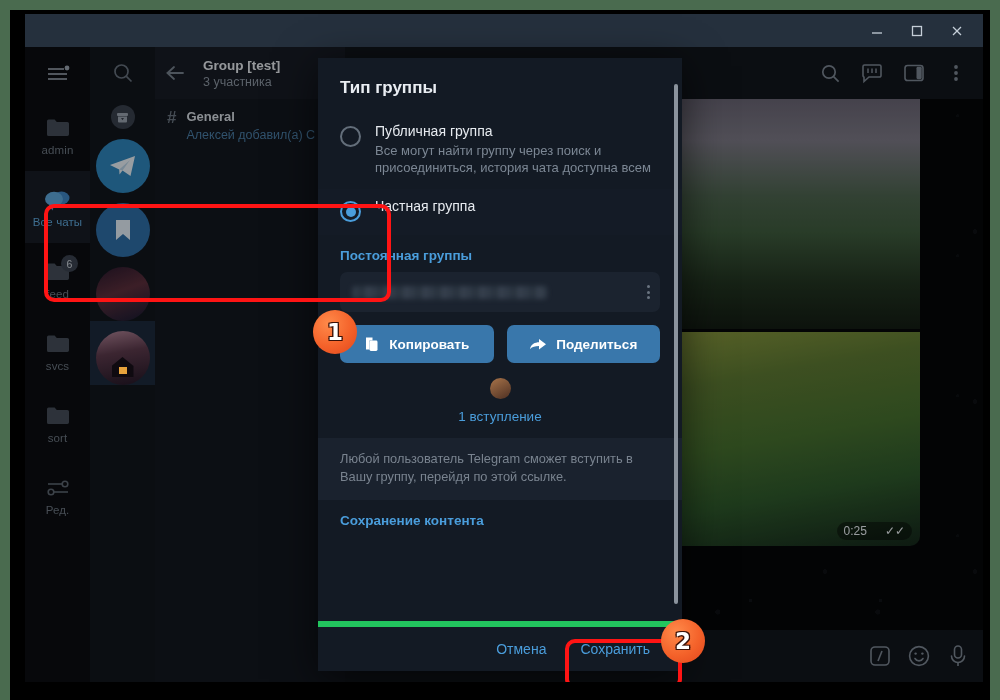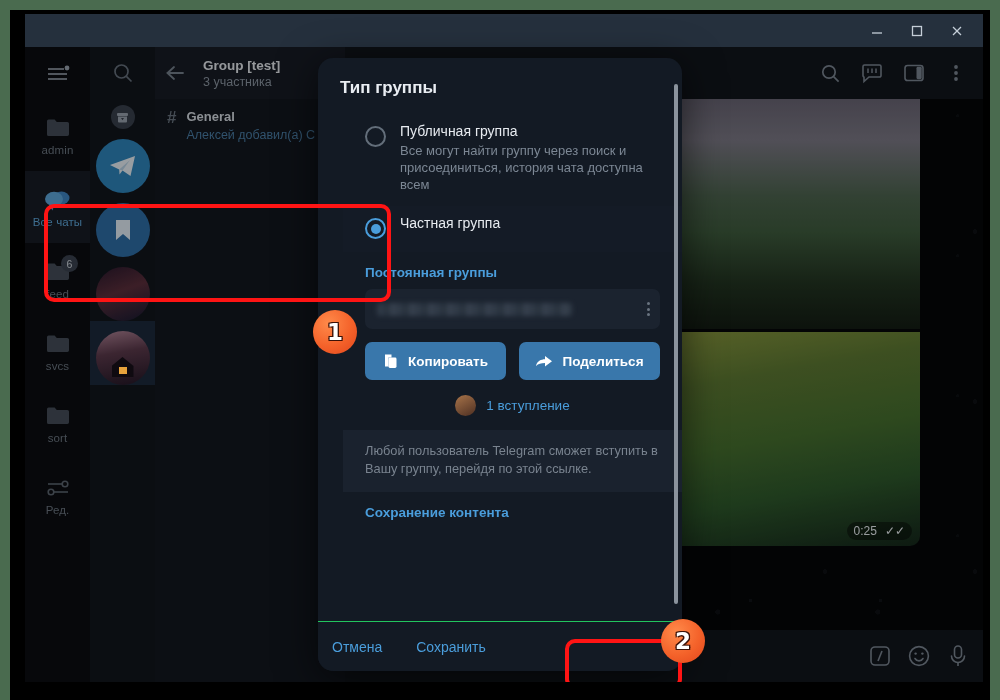--- a/index.html
+++ b/index.html
@@ -94,21 +94,21 @@
   .prow { display:flex; gap:3px; margin-bottom:3px; }
   .ph { position:relative; }
   .ph1 { width:290px; height:230px; background:
       radial-gradient(ellipse at 35% 30%, #c12ec0 0%, #7a1c8a 30%, #3a1660 60%, #1d1040 100%); }
   .ph2 { width:292px; height:230px; background:
       linear-gradient(180deg,#6a6675 0%, #7d7a86 18%, #4e6550 42%, #3f5c3e 58%, #233522 80%, #141d14 100%); }
   .ph3 { width:290px; height:214px; background:
       linear-gradient(180deg,#b03a2b 0%, #d14a28 14%, #8e5565 34%, #6d4a7a 50%, #8a5f93 70%, #7b5887 100%); }
   .ph4 { width:292px; height:214px; background:
       linear-gradient(170deg,#8d9a3f 0%, #5e7a33 25%, #47702f 50%, #2f5a2c 72%, #15281c 100%); border-radius:0 0 10px 0; }
-  .ph .meta { position:absolute; right:8px; bottom:6px; background:rgba(0,0,0,.42); border-radius:10px; padding:2px 7px; color:#e9eef2; font-size:12px; display:flex; align-items:flex-end; gap:8px; }
+  .ph .meta { position:absolute; right:8px; bottom:6px; background:rgba(0,0,0,.42); border-radius:10px; padding:2px 7px; color:#e9eef2; font-size:12px; display:flex; align-items:flex-end; gap:18px; }
 
   .pattern { position:absolute; inset:0; opacity:.32;
     background-image:
       radial-gradient(circle at 12% 18%, rgba(150,180,210,.22) 0 1.6px, transparent 1.9px),
       radial-gradient(circle at 33% 42%, rgba(150,180,210,.18) 0 2.4px, transparent 2.7px),
       radial-gradient(circle at 57% 12%, rgba(150,180,210,.16) 0 1.4px, transparent 1.7px),
       radial-gradient(circle at 78% 60%, rgba(150,180,210,.2) 0 2.8px, transparent 3.1px),
       radial-gradient(circle at 90% 28%, rgba(150,180,210,.15) 0 1.8px, transparent 2.1px),
       radial-gradient(circle at 20% 78%, rgba(150,180,210,.18) 0 2.2px, transparent 2.5px),
       radial-gradient(circle at 66% 88%, rgba(150,180,210,.16) 0 2px, transparent 2.3px);
@@ -116,52 +116,52 @@
   }
   .bubble { position:absolute; background:#1e2b44; border-radius:12px; padding:5px 11px; color:#d7dee6; font-size:12.5px; white-space:nowrap; }
 
   .composer { position:absolute; left:0; right:0; bottom:0; height:52px; background:#12161d; display:flex; align-items:center; justify-content:flex-end; padding-right:14px; gap:16px; }
   .cbtn { color:#7d8793; display:flex; align-items:center; justify-content:center; }
 
   
   .overlay { position:absolute; left:0; top:0; width:958px; height:635px; background:rgba(0,0,0,.35); }
   .dialog {
     position:absolute; left:293px; top:11px; width:364px; height:613px;
-    background:#131a24; border-radius:15px; overflow:hidden;
+    background:#131a24; border-radius:0; overflow:hidden;
     box-shadow:0 8px 40px rgba(0,0,0,.6);
   }
   .dlg-title { padding:20px 22px 14px; color:#e9edf2; font-size:17px; font-weight:bold; }
-  .dlg-scroll { position:absolute; left:0; top:56px; right:0; bottom:50px; overflow:hidden;padding-left:25px; }
+  .dlg-scroll { position:absolute; left:0; top:56px; right:0; bottom:50px; overflow:hidden; }
   .opt { display:flex; gap:14px; padding:9px 22px 13px; }
   .opt.selected { background:#141b26; }
   .radio { width:21px; height:21px; border-radius:11px; border:2px solid #636e7a; margin-top:3px; flex:none; }
   .radio.on { border-color:#4a9ddb; display:flex; align-items:center; justify-content:center; }
   .radio.on::after { content:""; width:10px; height:10px; border-radius:5px; background:#4a9ddb; }
   .opt-name { color:#e7ebf0; font-size:14px; }
   .opt-desc { color:#7c8794; font-size:13px; line-height:1.32; margin-top:3px; }
 
   .sec-title { color:#4a9ddb; font-size:13.5px; font-weight:bold; padding:13px 22px 9px; }
   .linkbox { margin:0 22px; height:40px; background:#1b232f; border-radius:7px; display:flex; align-items:center; justify-content:space-between; padding:0 10px 0 12px; }
   .blurred { height:13px; width:195px; border-radius:3px;
     background:repeating-linear-gradient(90deg,#323c49 0 6px,#2a3440 6px 13px,#38424f 13px 19px);
     filter:blur(2.4px); opacity:.95; }
   .dots3 { display:flex; flex-direction:column; gap:2.5px; }
   .dots3 i { width:3px; height:3px; border-radius:2px; background:#6a7480; display:block; }
 
   .btnrow { display:flex; gap:13px; padding:13px 22px 0; }
   .pbtn { flex:1; height:38px; border-radius:7px; background:#3977ab; color:#fff; font-size:13.5px;
           display:flex; align-items:center; justify-content:center; gap:9px; font-weight:bold; }
-  .joins { display:flex; align-items:center; justify-content:center; gap:10px; padding:15px 0 14px; }
+  .joins { display:flex; align-items:center; gap:10px; padding:15px 0 14px;flex-direction:column; }
   .joins .jav { width:21px; height:21px; border-radius:11px; background:linear-gradient(150deg,#a8744a,#4d2f22); }
   .joins .jtxt { color:#4a9ddb; font-size:13.5px; }
 
   .note { background:#1a222e; padding:12px 22px 14px; color:#79838f; font-size:12.8px; line-height:1.38; }
 
   .dlg-footer { position:absolute; left:0; right:0; bottom:0; height:50px; background:#131a24;
-    border-top:1px solid #22c55e; display:flex; align-items:center; gap:6px; padding-right:18px; }
+    border-top:6px solid #22c55e; display:flex; align-items:center; justify-content:flex-end; gap:6px; padding-right:18px; }
   .fbtn { color:#4a9ddb; font-size:14px; padding:8px 14px; border-radius:6px; }
 
   .dscroll { position:absolute; right:4px; top:26px; width:4px; height:520px; border-radius:2px; background:#8b939d; }
 
   
   .hl { position:absolute; border:4px solid #ff1414; border-radius:10px; }
   .badge {
     position:absolute; width:44px; height:44px; border-radius:22px;
     background:radial-gradient(circle at 35% 30%, #ff8a4a 0%, #f4622a 55%, #e2461c 100%);
     color:#fff; font-size:23px; font-weight:bold;

